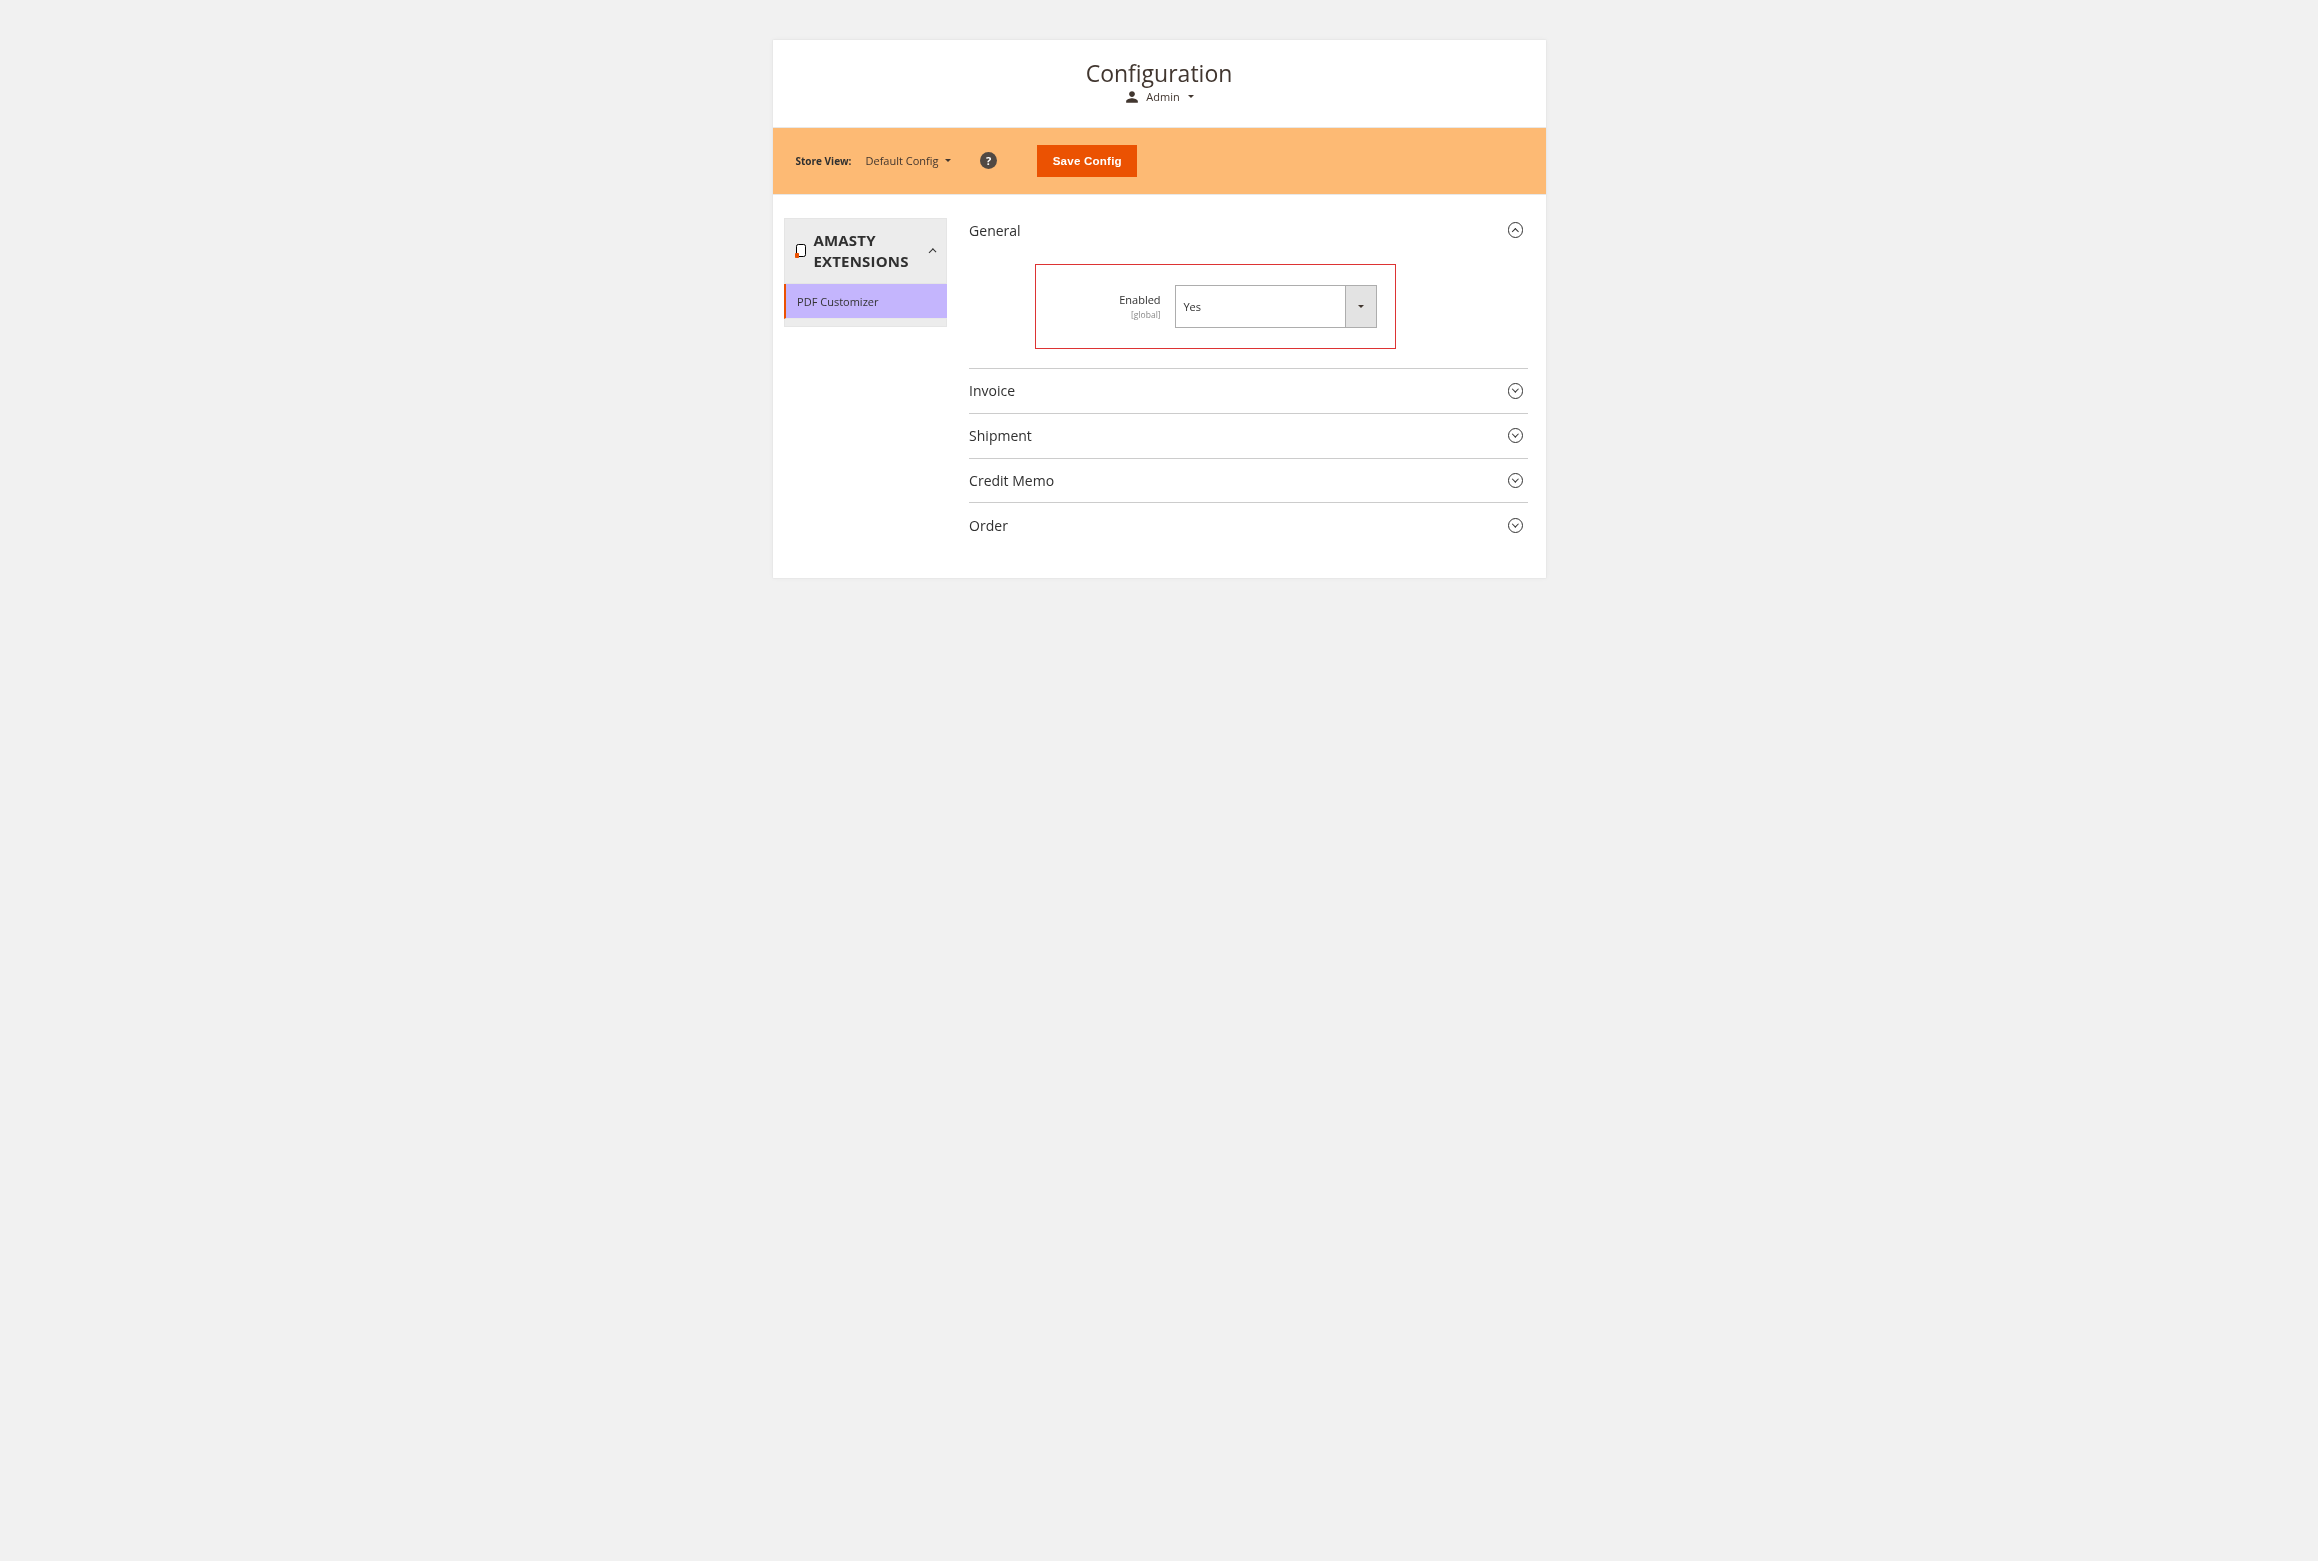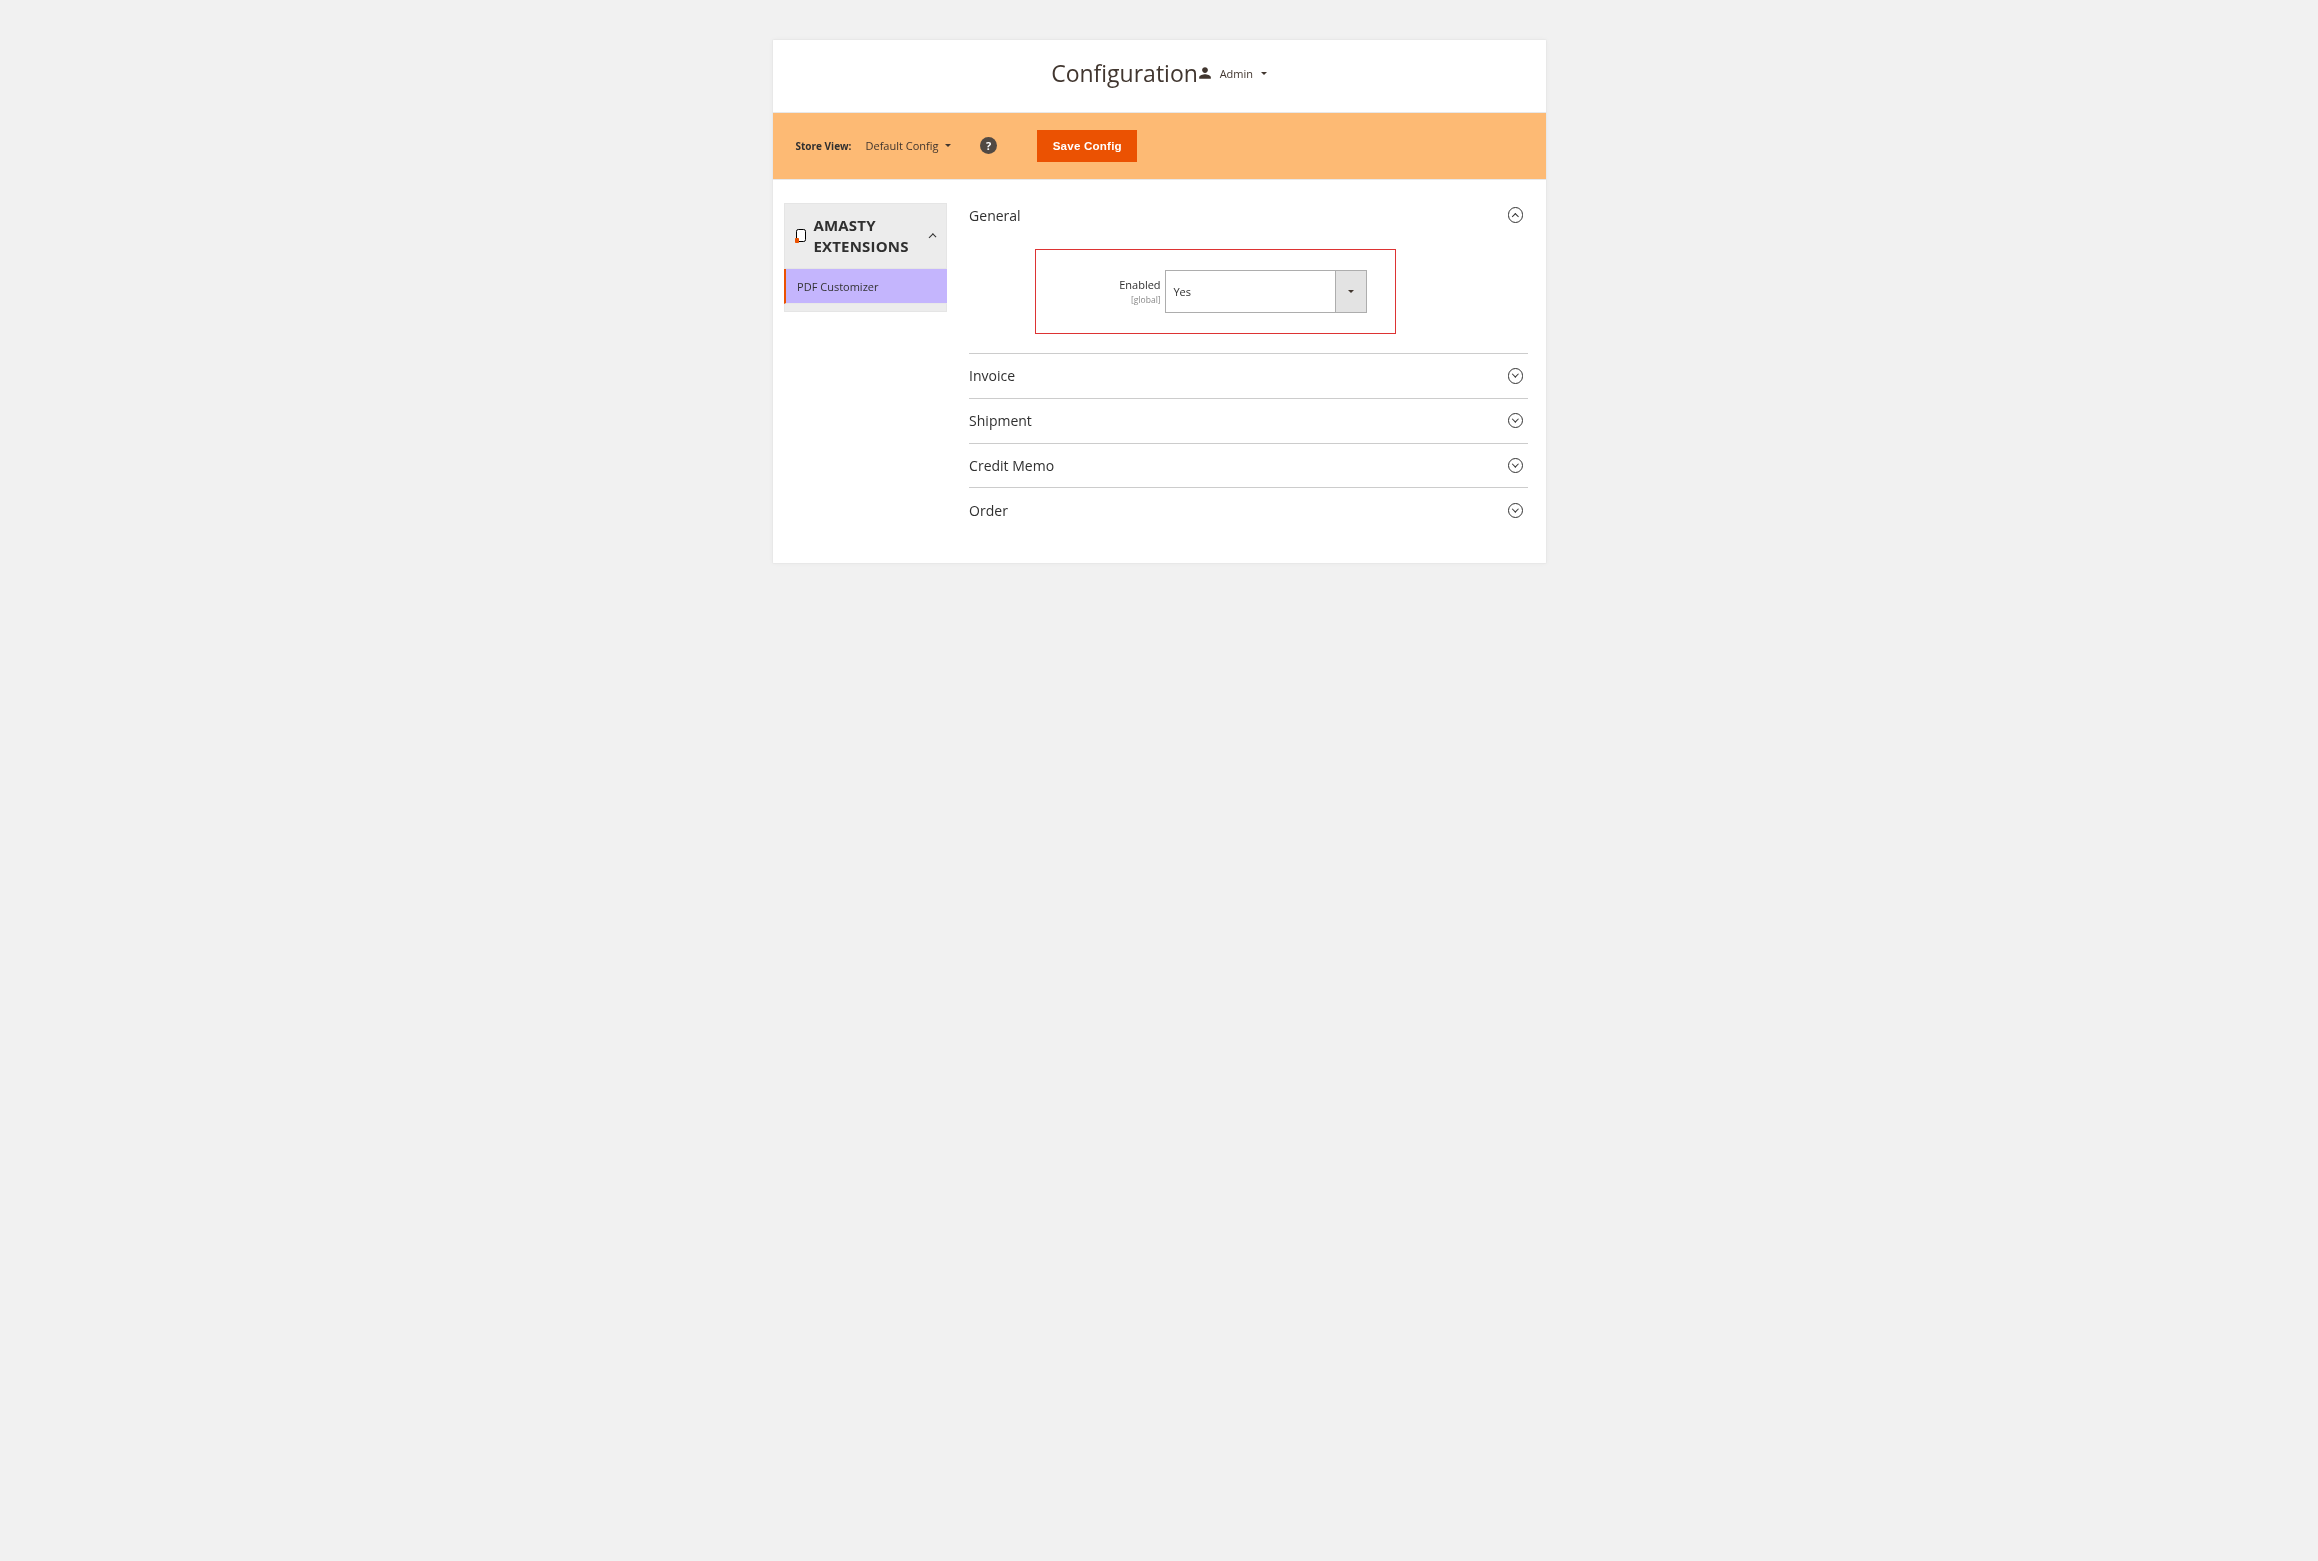--- a/index.html
+++ b/index.html
@@ -1,18 +1,18 @@
 <!DOCTYPE html>
 <html style="font-size:12.4px"><head>
 <meta charset="utf-8">
 <style>
 * { margin:0; padding:0; box-sizing:border-box; }
 body { font-family:'Open Sans','Helvetica Neue',Helvetica,Arial,sans-serif; background:#f1f1f1; color:#41362f; padding:39px 0; }
 .card { width:775px; margin:0 auto; background:#fff; border:0.8px solid #e8e8e8; border-radius:1.6px; box-shadow:0 0 4.7px rgba(0,0,0,.03); }
-.page-header { display:flex; justify-content:center; align-items:center; padding:17px 23px 23px; }
+.page-header { display:flex; justify-content:space-between; align-items:center; padding:17px 23px 23px;flex-direction:column; }
 .page-title { font-size:23px; font-weight:400; color:#41362f; }
 .user-menu { display:flex; align-items:center; gap:7.8px; cursor:pointer; }
 .user-menu span { font-size:11px; color:#41362f; }
 .caret-down { width:0; height:0; border-left:3.1px solid transparent; border-right:3.1px solid transparent; border-top:3.9px solid #41362f; }
 .toolbar { display:flex; align-items:center; padding:17px 23px; background:#fdba74; border-top:0.8px solid #e8e8e8; border-bottom:0.8px solid #e8e8e8;gap:40px; }
 .toolbar-left { display:flex; align-items:center; gap:14px; }
 .store-label { font-size:10px; font-weight:700; color:#303030; }
 .store-select { font-size:11px; color:#41362f; display:flex; align-items:center; gap:6.2px; cursor:pointer; }
 .help-icon { width:17px; height:17px; border-radius:50%; background:#514943; color:#fff; font-weight:700; font-size:11px; display:flex; align-items:center; justify-content:center; margin-left:15.5px; }
 .btn-primary { background:#eb5202; color:#fff; border:none; padding:9.3px 15.5px; font-size:11.6px; font-weight:600; cursor:pointer; letter-spacing:0.2px; }
@@ -27,21 +27,21 @@
 .chev-up { width:6.2px; height:6.2px; border-left:1.6px solid #333; border-top:1.6px solid #333; transform:rotate(45deg); margin-top:3.1px; }
 .content { flex:1; padding-right:6.2px; }
 .section { border-bottom:0.8px solid #ccc; }
 .section-header { display:flex; justify-content:space-between; align-items:center; padding:12.4px 4.7px 12.4px 0; cursor:pointer; }
 .section-title { font-size:14px; color:#303030; }
 .circle-chev { width:15.5px; height:15.5px; border:1.2px solid #333; border-radius:50%; display:flex; align-items:center; justify-content:center; }
 .circle-chev .chev { width:4.7px; height:4.7px; border-left:1.2px solid #333; border-top:1.2px solid #333; }
 .chev.up { transform:rotate(45deg); margin-top:2.3px; }
 .chev.down { transform:rotate(-135deg); margin-top:-2.3px; }
 .field-block { border:1.6px solid #d33; margin:11.6px 0 19.4px 66px; padding:20px 15.5px; display:flex; align-items:center; width:361px; }
-.field-label { width:109px; text-align:right; margin-right:4px; }
+.field-label { width:109px; text-align:right; margin-right:14px; }
 .field-label .name { font-size:11px; color:#303030; display:block; }
 .field-label .scope { font-size:8.5px; color:#888; display:block; margin-top:1.6px; }
 .select { position:relative; width:202px; height:43px; border:0.8px solid #adadad; background:#fff; display:flex; align-items:center; cursor:pointer; }
 .select .value { padding:0 7.8px; font-size:11px; color:#303030; flex:1; }
 .select .handle { width:31px; height:100%; background:#e3e3e3; border-left:0.8px solid #adadad; display:flex; align-items:center; justify-content:center; }
 .first-section .section-header { padding-top:3.1px; border:none; }
 .first-section { border-bottom:0.8px solid #ccc; margin-bottom:0; }
 .user-icon svg { display:block; }
 </style>
 </head>

